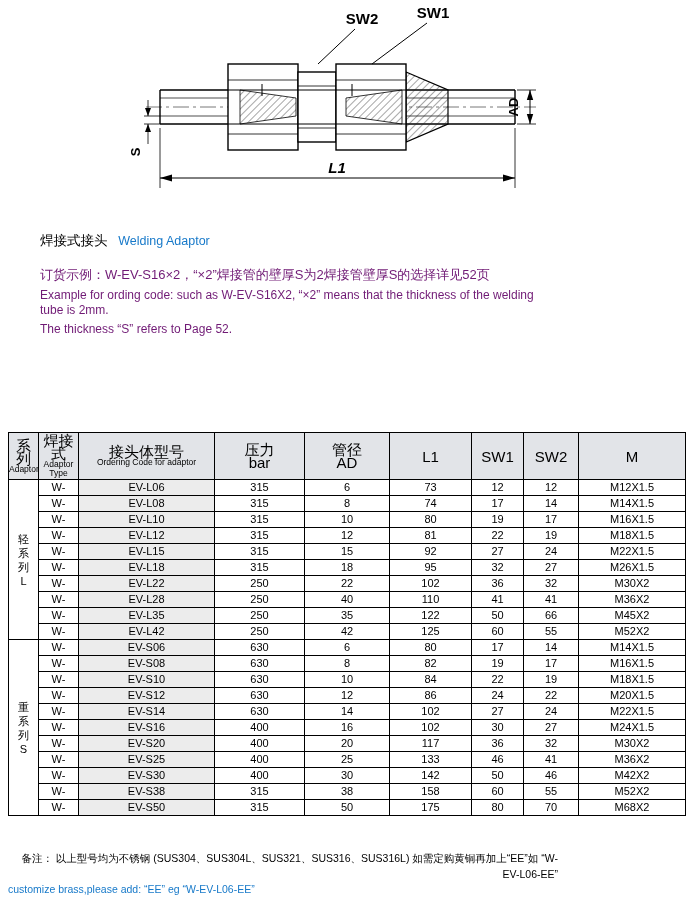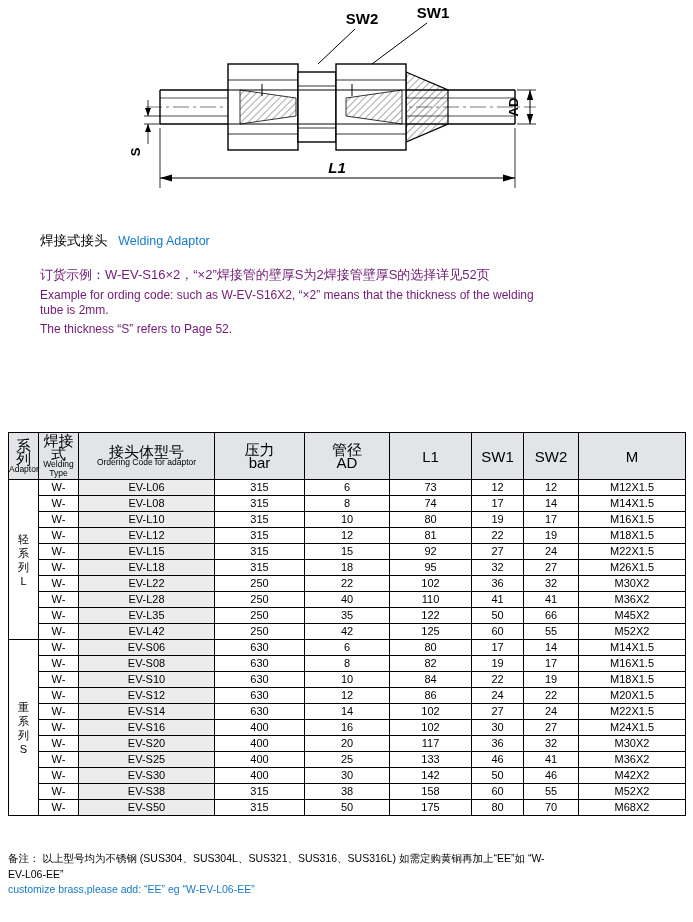--- a/index.html
+++ b/index.html
@@ -29,21 +29,21 @@
   table.spec { border:1.5px solid #000; }
   thead th { background:#e2e4e8; height:40px; font-weight:normal; padding:1px 0; }
   .h-zh { font-size:15px; line-height:13px; }
   .h-en { font-size:8.5px; line-height:9px; }
   tbody td { font-size:11px; height:15px; line-height:15px; padding:0; background:#fff; }
   tbody td.code-cell { background:#ececec; }
   tbody td.series-cell { white-space:pre-line; font-size:11px; line-height:14px; background:#fff; }
 
   
   .footer { position:absolute; top:851px; left:8px; font-size:10.5px; line-height:15.5px; }
-  .remark-zh { color:#000; }
+  .remark-zh { color:#000;text-align:right; }
   .remark-en { color:#1779c9; }
 </style>
 </head>
 <body>
 
 <div class="page">
 
   <svg class="drawing" width="693" height="212" viewBox="0 0 693 212">
     <defs>
       <pattern id="hatch" width="5" height="5" patternUnits="userSpaceOnUse" patternTransform="rotate(45)">
@@ -140,21 +140,21 @@
         <col style="width:107px">
     </colgroup>
     <thead>
       <tr>
         <th>
           <div class="h-zh">系列</div>
           <div class="h-en">Adaptor</div>
         </th>
         <th>
           <div class="h-zh">焊接式</div>
-          <div class="h-en">Welding Type</div>
+          <div class="h-en">Adaptor Type</div>
         </th>
         <th>
           <div class="h-zh">接头体型号</div>
           <div class="h-en">Ordering Code for adaptor</div>
         </th>
         <th>
           <div class="h-zh">压力</div>
           <div class="h-zh">bar</div>
         </th>
         <th>

